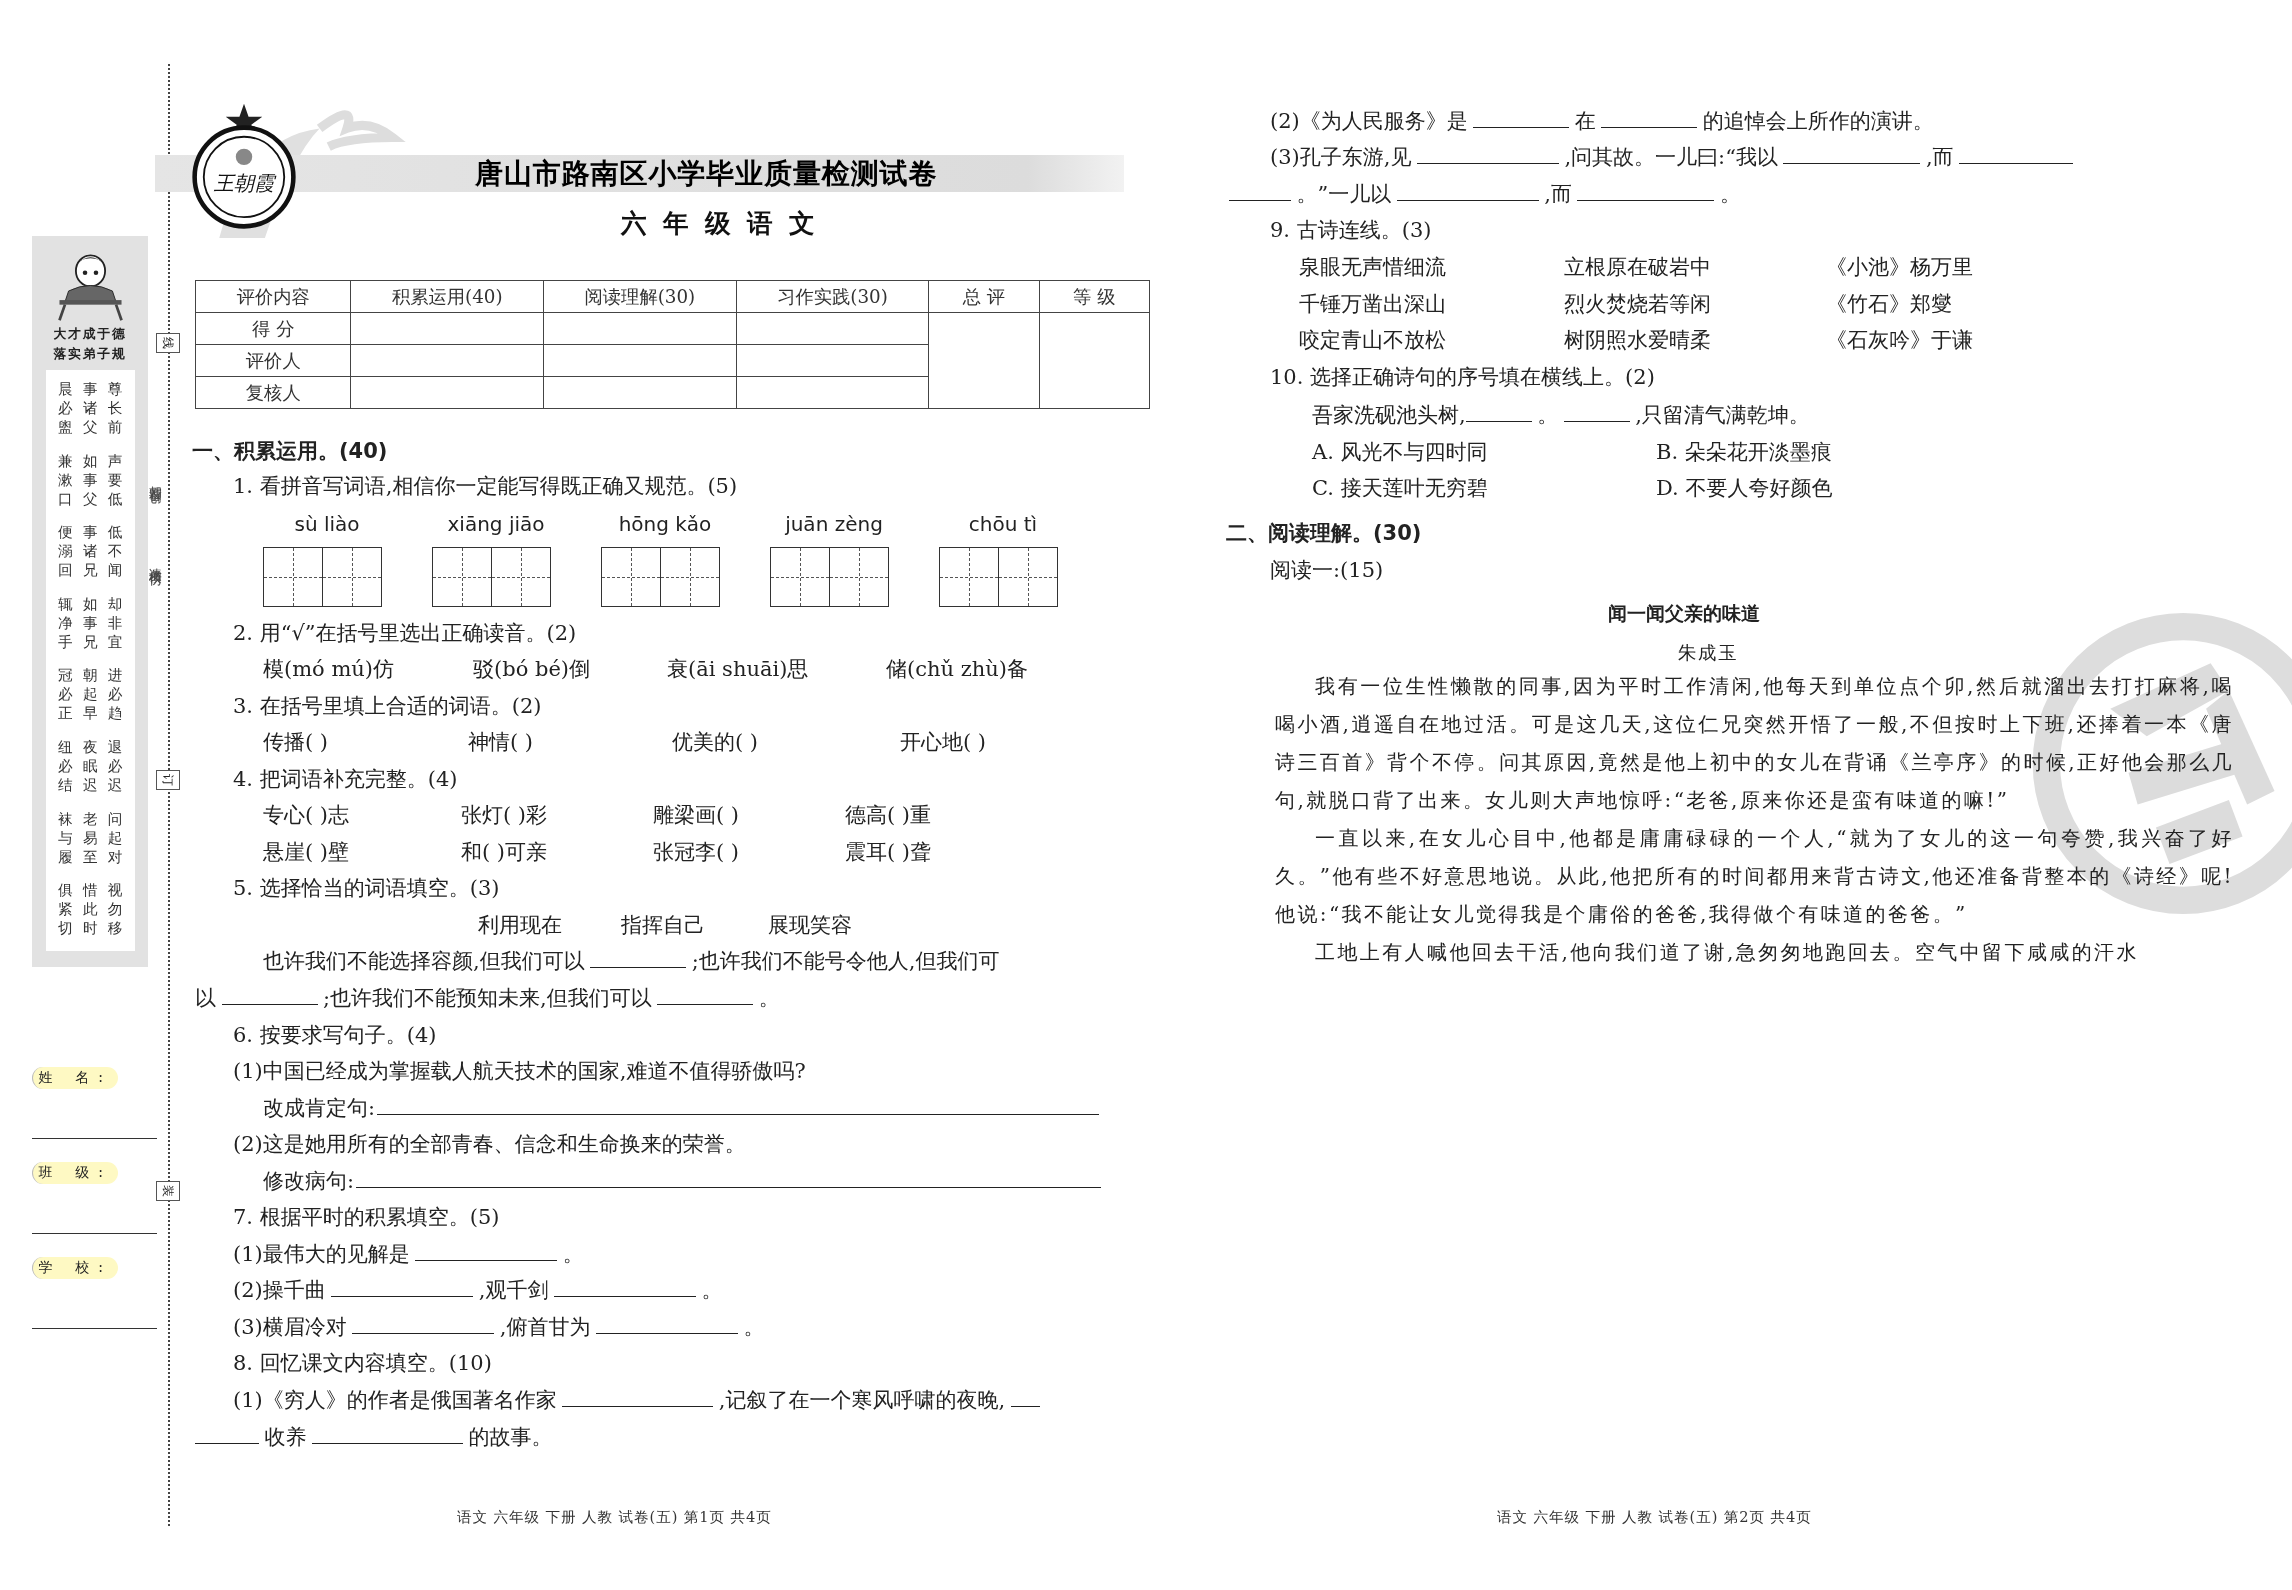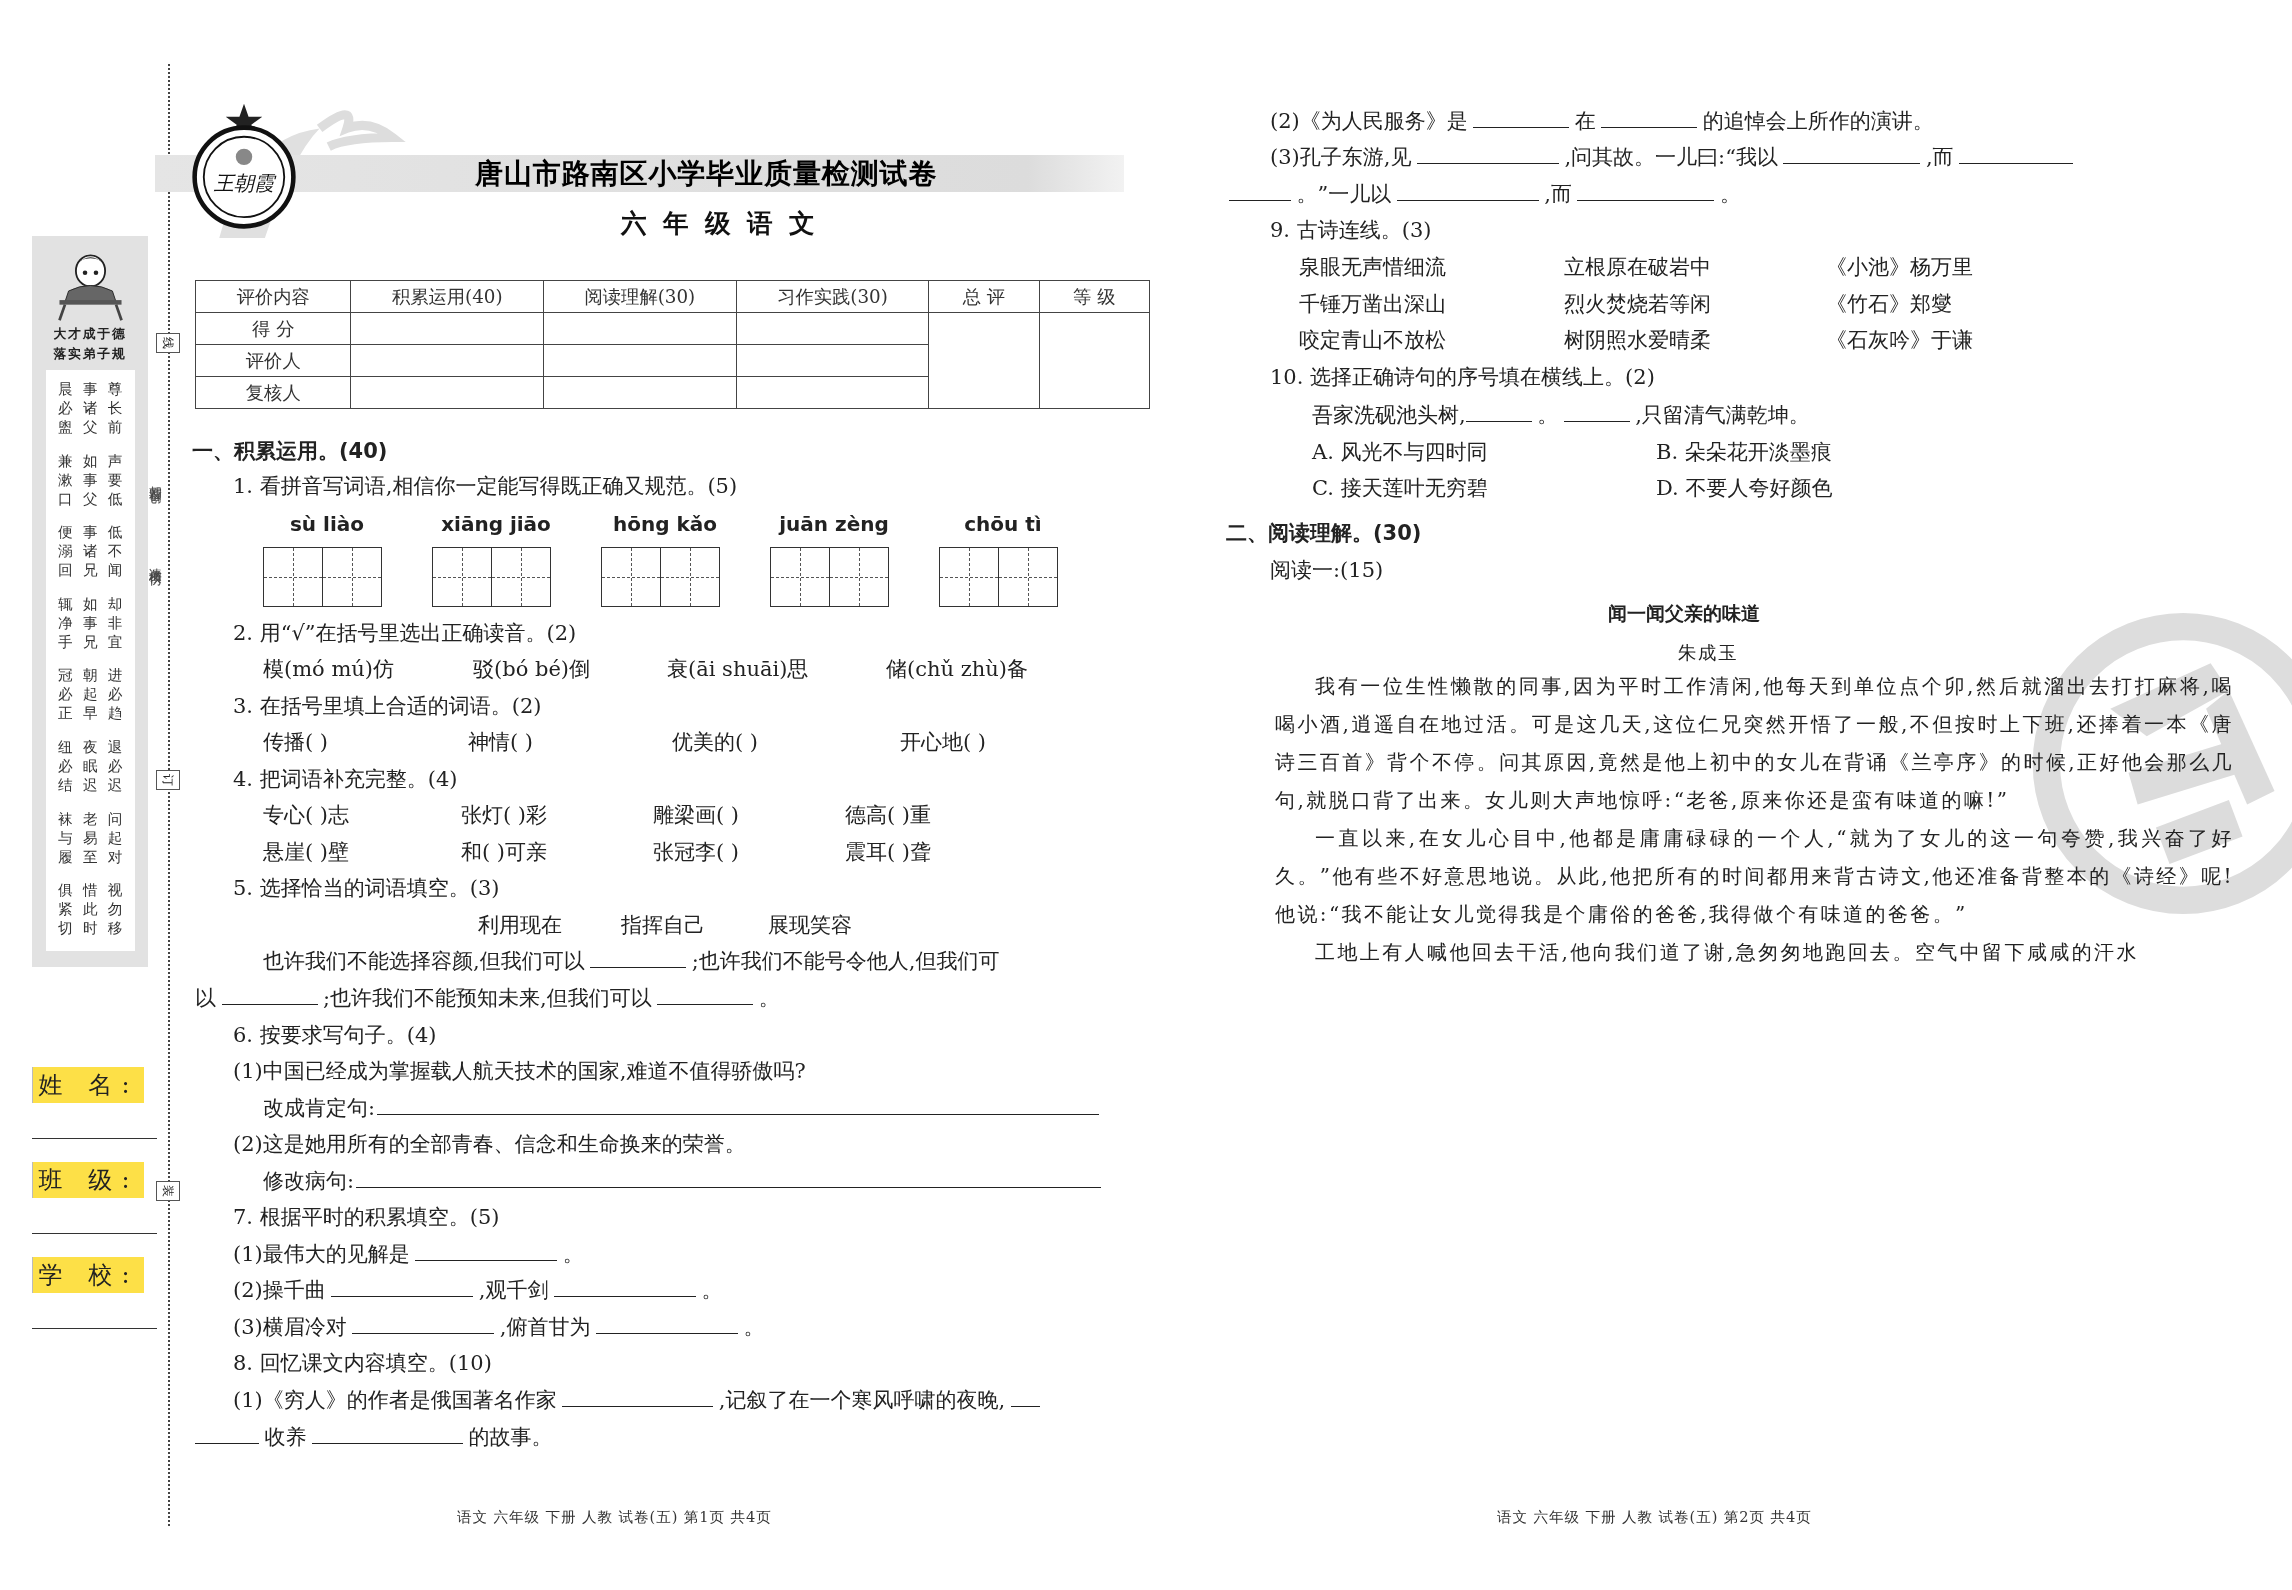--- a/index.html
+++ b/index.html
@@ -14,39 +14,39 @@
   .side-panel .motto.m2 { top: 110px; }
   .rules-box { position: absolute; left: 13.7px; top: 134px; width: 89px; height: 581px; background: #fff; display: flex; flex-direction: column; padding-top: 9.1px; }
   .rule-group { display: flex; justify-content: space-around; padding: 0 7.3px; margin-bottom: 14.6px; }
   .rule-col { display: flex; flex-direction: column; font-size: 14.6px; line-height: 19px; color: #333; }
 
   .binding-line { position: absolute; left: 168px; top: 64px; width: 0; height: 1462px; border-left: 2.7px dotted #444; }
   .binding-char { position: absolute; left: 158px; width: 20px; height: 24px; border: 0.9px solid #555; background: #fff; font-size: 12px; text-align: center; line-height: 22px; transform: rotate(90deg); }
   .vertical-note { position: absolute; left: 146px; width: 18.3px; font-size: 12.8px; line-height: 18.3px; color: #444; writing-mode: vertical-rl; letter-spacing: 1.8px; }
 
   .field { position: absolute; left: 32px; }
-  .field .flabel { display: inline-block; background: #fde047; padding: 1.8px 5.5px; font-size: 24px; letter-spacing: 9.1px; border-left: 0.9px solid #bbb; }
+  .field .flabel { display: inline-block; background: #fef9c3; padding: 1.8px 5.5px; font-size: 14px; letter-spacing: 9.1px; border-left: 0.9px solid #bbb; border-radius: 14px; }
   .field .fline { position: absolute; left: 0; top: 71px; width: 125px; border-top: 1.8px solid #333; }
 
   .banner { position: absolute; left: 155px; top: 155px; width: 969px; height: 37px; background: linear-gradient(90deg, #e5e5e5 0%, #dcdcdc 90%, #f2f2f2 100%); }
   .ribbon { position: absolute; left: 210px; top: 101px; width: 201px; height: 146px; }
   .logo { position: absolute; left: 189px; top: 102px; width: 110px; height: 128px; }
   .exam-title { position: absolute; left: 475px; top: 155px; font-size: 28px; font-weight: bold; font-family: "DejaVu Sans", sans-serif; letter-spacing: 0.9px; color: #000000; }
   .exam-subtitle { position: absolute; left: 621px; top: 206px; font-size: 25.6px; font-weight: bold; letter-spacing: 16.4px; font-family: "DejaVu Sans", sans-serif; color: #111; }
 
   table.score { position: absolute; left: 195px; top: 280px; width: 955px; border-collapse: collapse; font-size: 18.3px; color: #333; }
   table.score td, table.score th { border: 0.9px solid #444; height: 32px; text-align: center; font-weight: normal; }
   table.score { border: 1.8px solid #222; }
 
   .sec-title { position: absolute; font-weight: bold; font-size: 21px; font-family: "DejaVu Sans", sans-serif; }
   .q { position: absolute; font-size: 21px; line-height: 27.4px; white-space: nowrap; }
   .blank { display: inline-block; border-bottom: 1.4px solid #222; height: 20px; vertical-align: baseline; margin: 0 5.5px; }
 
   .pinyin-row { position: absolute; top: 512px; left: 263px; width: 877px; }
-  .pinyin-item { position: absolute; width: 128px; font-weight: bold; }
+  .pinyin-item { position: absolute; width: 128px; }
   .pinyin-item .py { font-family: "DejaVu Sans", sans-serif; font-size: 20px; text-align: center; width: 128px; display: block; margin-bottom: 11px; }
   .tian { width: 119px; height: 60px; border: 1.8px solid #333; display: flex; }
   .tian .cell { flex: 1; position: relative; border-right: 1.8px solid #333; }
   .tian .cell:last-child { border-right: none; }
   .tian .cell::before { content: ""; position: absolute; left: 50%; top: 0; bottom: 0; border-left: 0.9px dashed #555; }
   .tian .cell::after { content: ""; position: absolute; top: 50%; left: 0; right: 0; border-top: 0.9px dashed #555; }
 
   .footer { position: absolute; top: 1508px; font-size: 14.6px; letter-spacing: 0.9px; color: #333; font-family: "DejaVu Serif", serif; }
 
   

